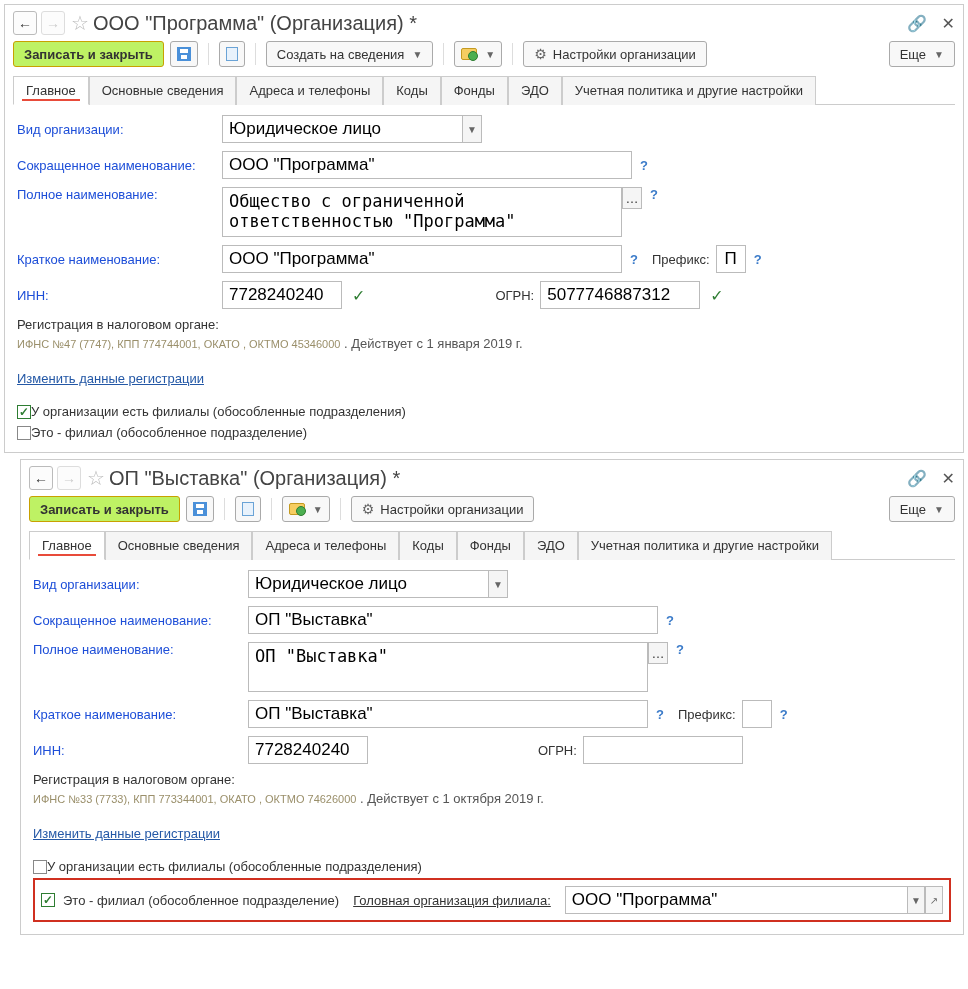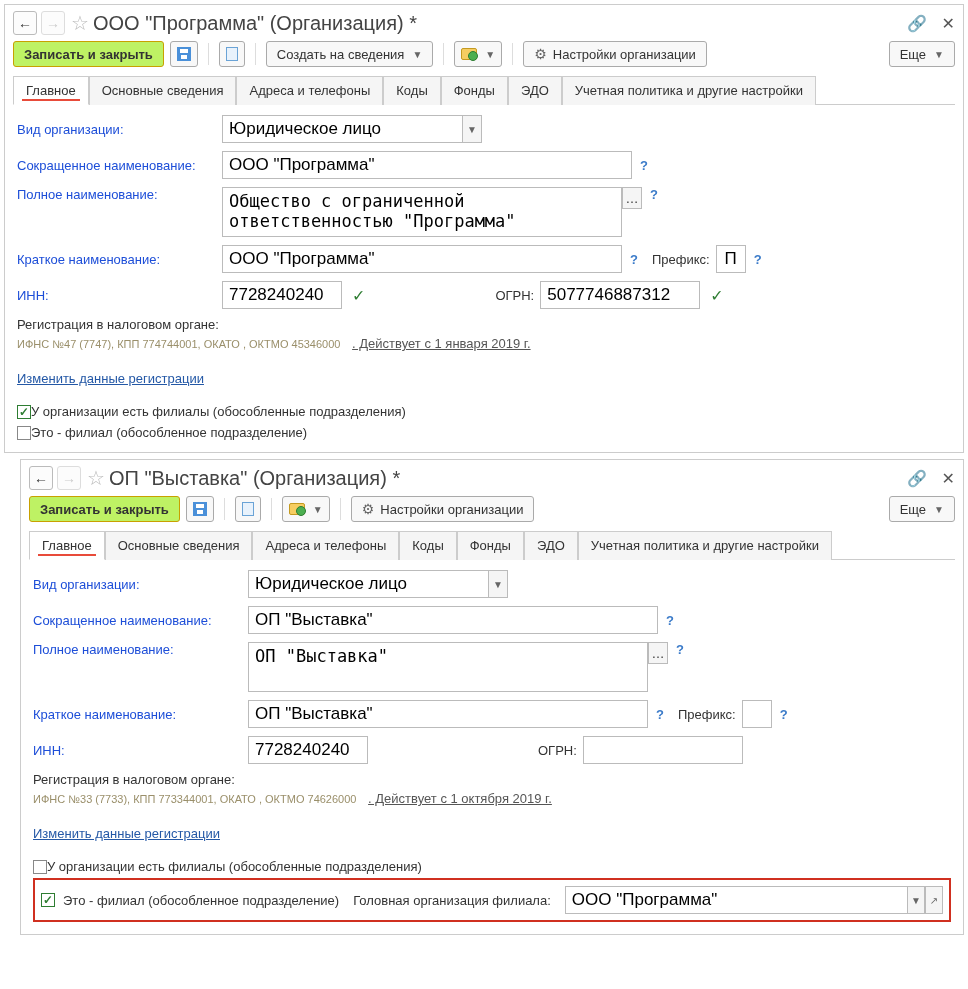--- a/index.html
+++ b/index.html
@@ -115,30 +115,30 @@
   .ta-btn{width:20px;height:22px;border:1px solid #bbb;background:#f5f5f5;margin-left:0;display:flex;align-items:center;justify-content:center;cursor:pointer;}
   .help { color:#3b7bc9; margin-left:8px; cursor:pointer; font-weight:bold;}
   .check-ok { color:#2e7d32; font-size:16px; margin-left:10px;}
   .prefix-lbl{margin-left:14px;margin-right:6px;}
   .small-input{width:30px;text-align:center;}
   .med-input{width:120px;}
   .ogrn-input{width:160px;}
   .tax-section{margin-top:4px;}
   .tax-title{margin-bottom:4px;}
   .tax-info{color:#9a8f6a;font-size:11px;}
-  .tax-valid{color:#555;margin-left:8px;text-decoration:underline;}
+  .tax-valid{color:#555;}
   .link { color:#2458a6; text-decoration:underline; cursor:pointer; display:inline-block; margin-top:20px; margin-bottom:12px;}
   .chk-row{display:flex;align-items:center;margin-top:6px;}
   .chk{width:14px;height:14px;border:1px solid #888;display:inline-flex;align-items:center;justify-content:center;cursor:pointer;background:#fff;}
   .chk.checked{border-color:#2e7d32;}
   .chk.checked::after{content:'✓';color:#2e7d32;font-size:12px;font-weight:bold;}
   .highlight-row{border:2px solid #d03020;padding:6px;margin-top:4px;display:flex;align-items:center;gap:8px;}
   .parent-select{flex:1;display:flex;}
   .parent-select .input{flex:1;border-right:none;}
-  .parent-lbl{margin-left:6px;margin-right:6px;}
+  .parent-lbl{margin-left:6px;margin-right:6px;text-decoration:underline;}
   .mini-btn{width:18px;border:1px solid #bbb;background:#f5f5f5;display:flex;align-items:center;justify-content:center;font-size:10px;color:#666;cursor:pointer;}
   svg.floppy rect{fill:#4a90d9;} svg.floppy .inner{fill:#fff;}
 </style>
 </head>
 <body>
 
 <div class="window">
   <div class="hdr">
     <div class="nav-btn">←</div>
     <div class="nav-btn disabled">→</div>

